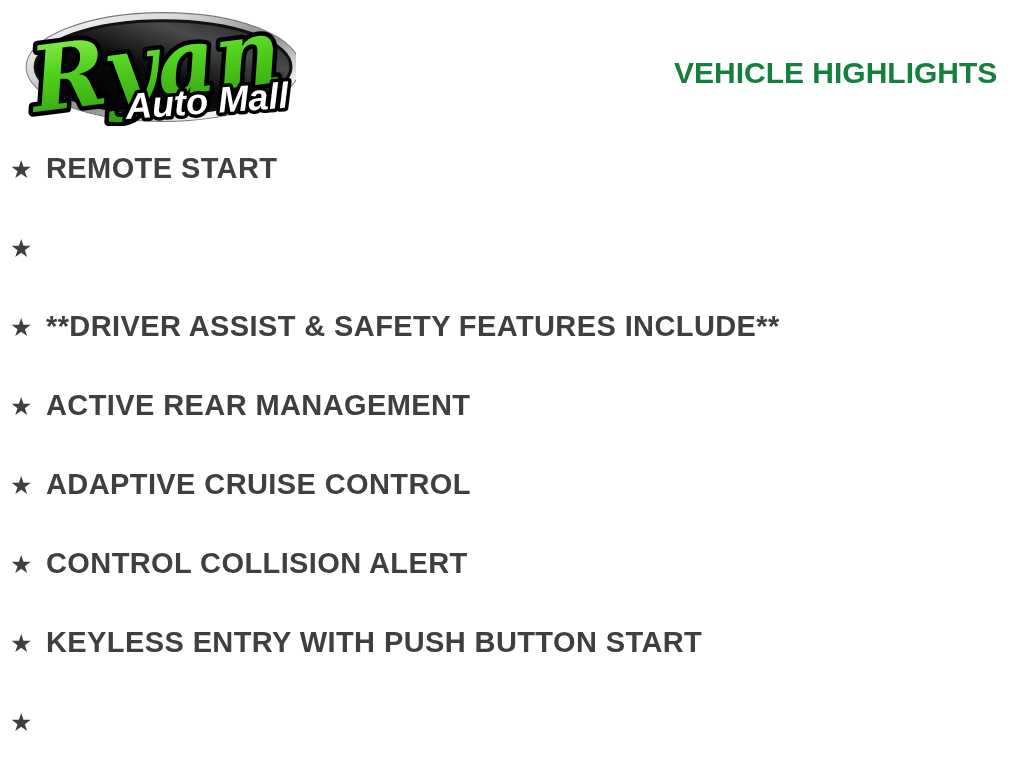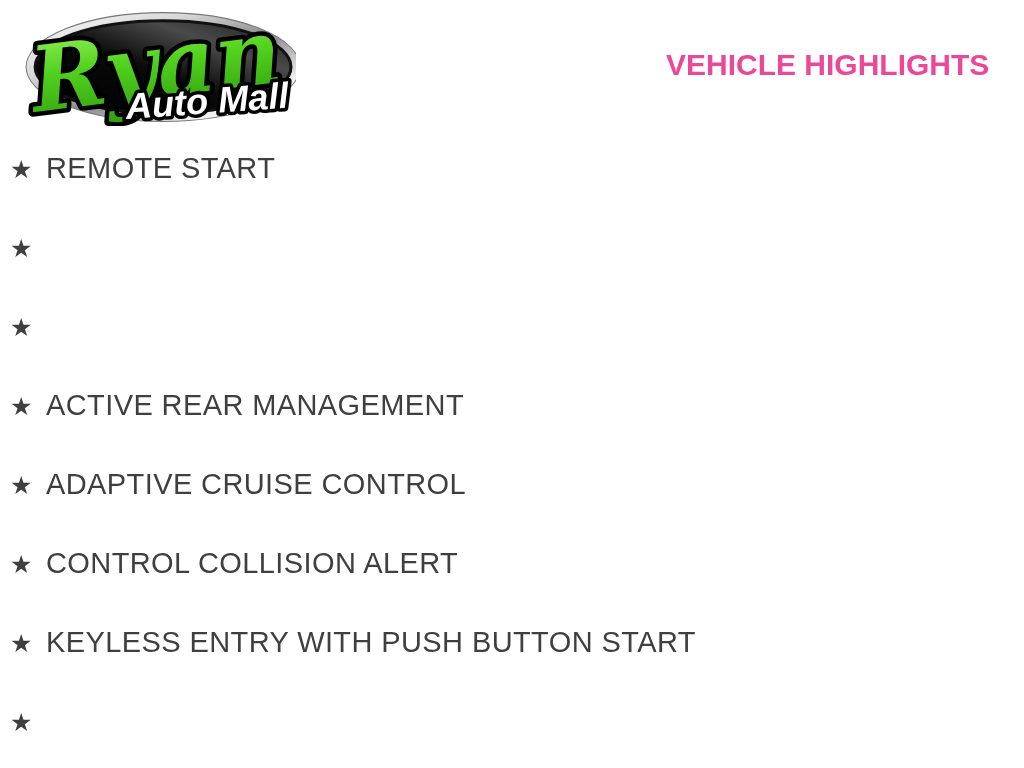--- a/index.html
+++ b/index.html
@@ -33,25 +33,25 @@
   }
   .logo-sub {
     font-family: "Liberation Sans", sans-serif;
     font-style: italic;
     font-weight: bold;
   }
   .page-title {
     position: absolute;
     left: 662px;
     top: 46px;
-    margin: 4px;
+    margin: 12px;
     font-size: 30px;
     line-height: 1;
     font-weight: bold;
-    color: #ec4899;
+    color: #15803d;
     letter-spacing: 0px;
     white-space: nowrap;
   }
   
   .highlights {
     position: absolute;
     left: 10px;
     top: 129px;
     width: 1004px;
     margin: 0;
@@ -66,21 +66,21 @@
   .star {
     width: 36px;
     flex: 0 0 36px;
     font-size: 25px;
     line-height: 1;
     color: #3f3f3f;
     padding-top: 1px;
   }
   .label {
     font-size: 29px;
-    font-weight: normal;
+    font-weight: bold;
     color: #3f3f3f;
     letter-spacing: 0.4px;
     white-space: nowrap;
     line-height: 1;
   }
 </style>
 </head>
 <body>
 
 <div class="page">
@@ -121,20 +121,21 @@
     <span class="star">★</span>
     <span class="label">REMOTE START</span>
   </li>
 
   <li class="item">
     <span class="star">★</span>
   </li>
 
   <li class="item">
     <span class="star">★</span>
+    <span class="label">**DRIVER ASSIST &amp; SAFETY FEATURES INCLUDE**</span>
   </li>
 
   <li class="item">
     <span class="star">★</span>
     <span class="label">ACTIVE REAR MANAGEMENT</span>
   </li>
 
   <li class="item">
     <span class="star">★</span>
     <span class="label">ADAPTIVE CRUISE CONTROL</span>

